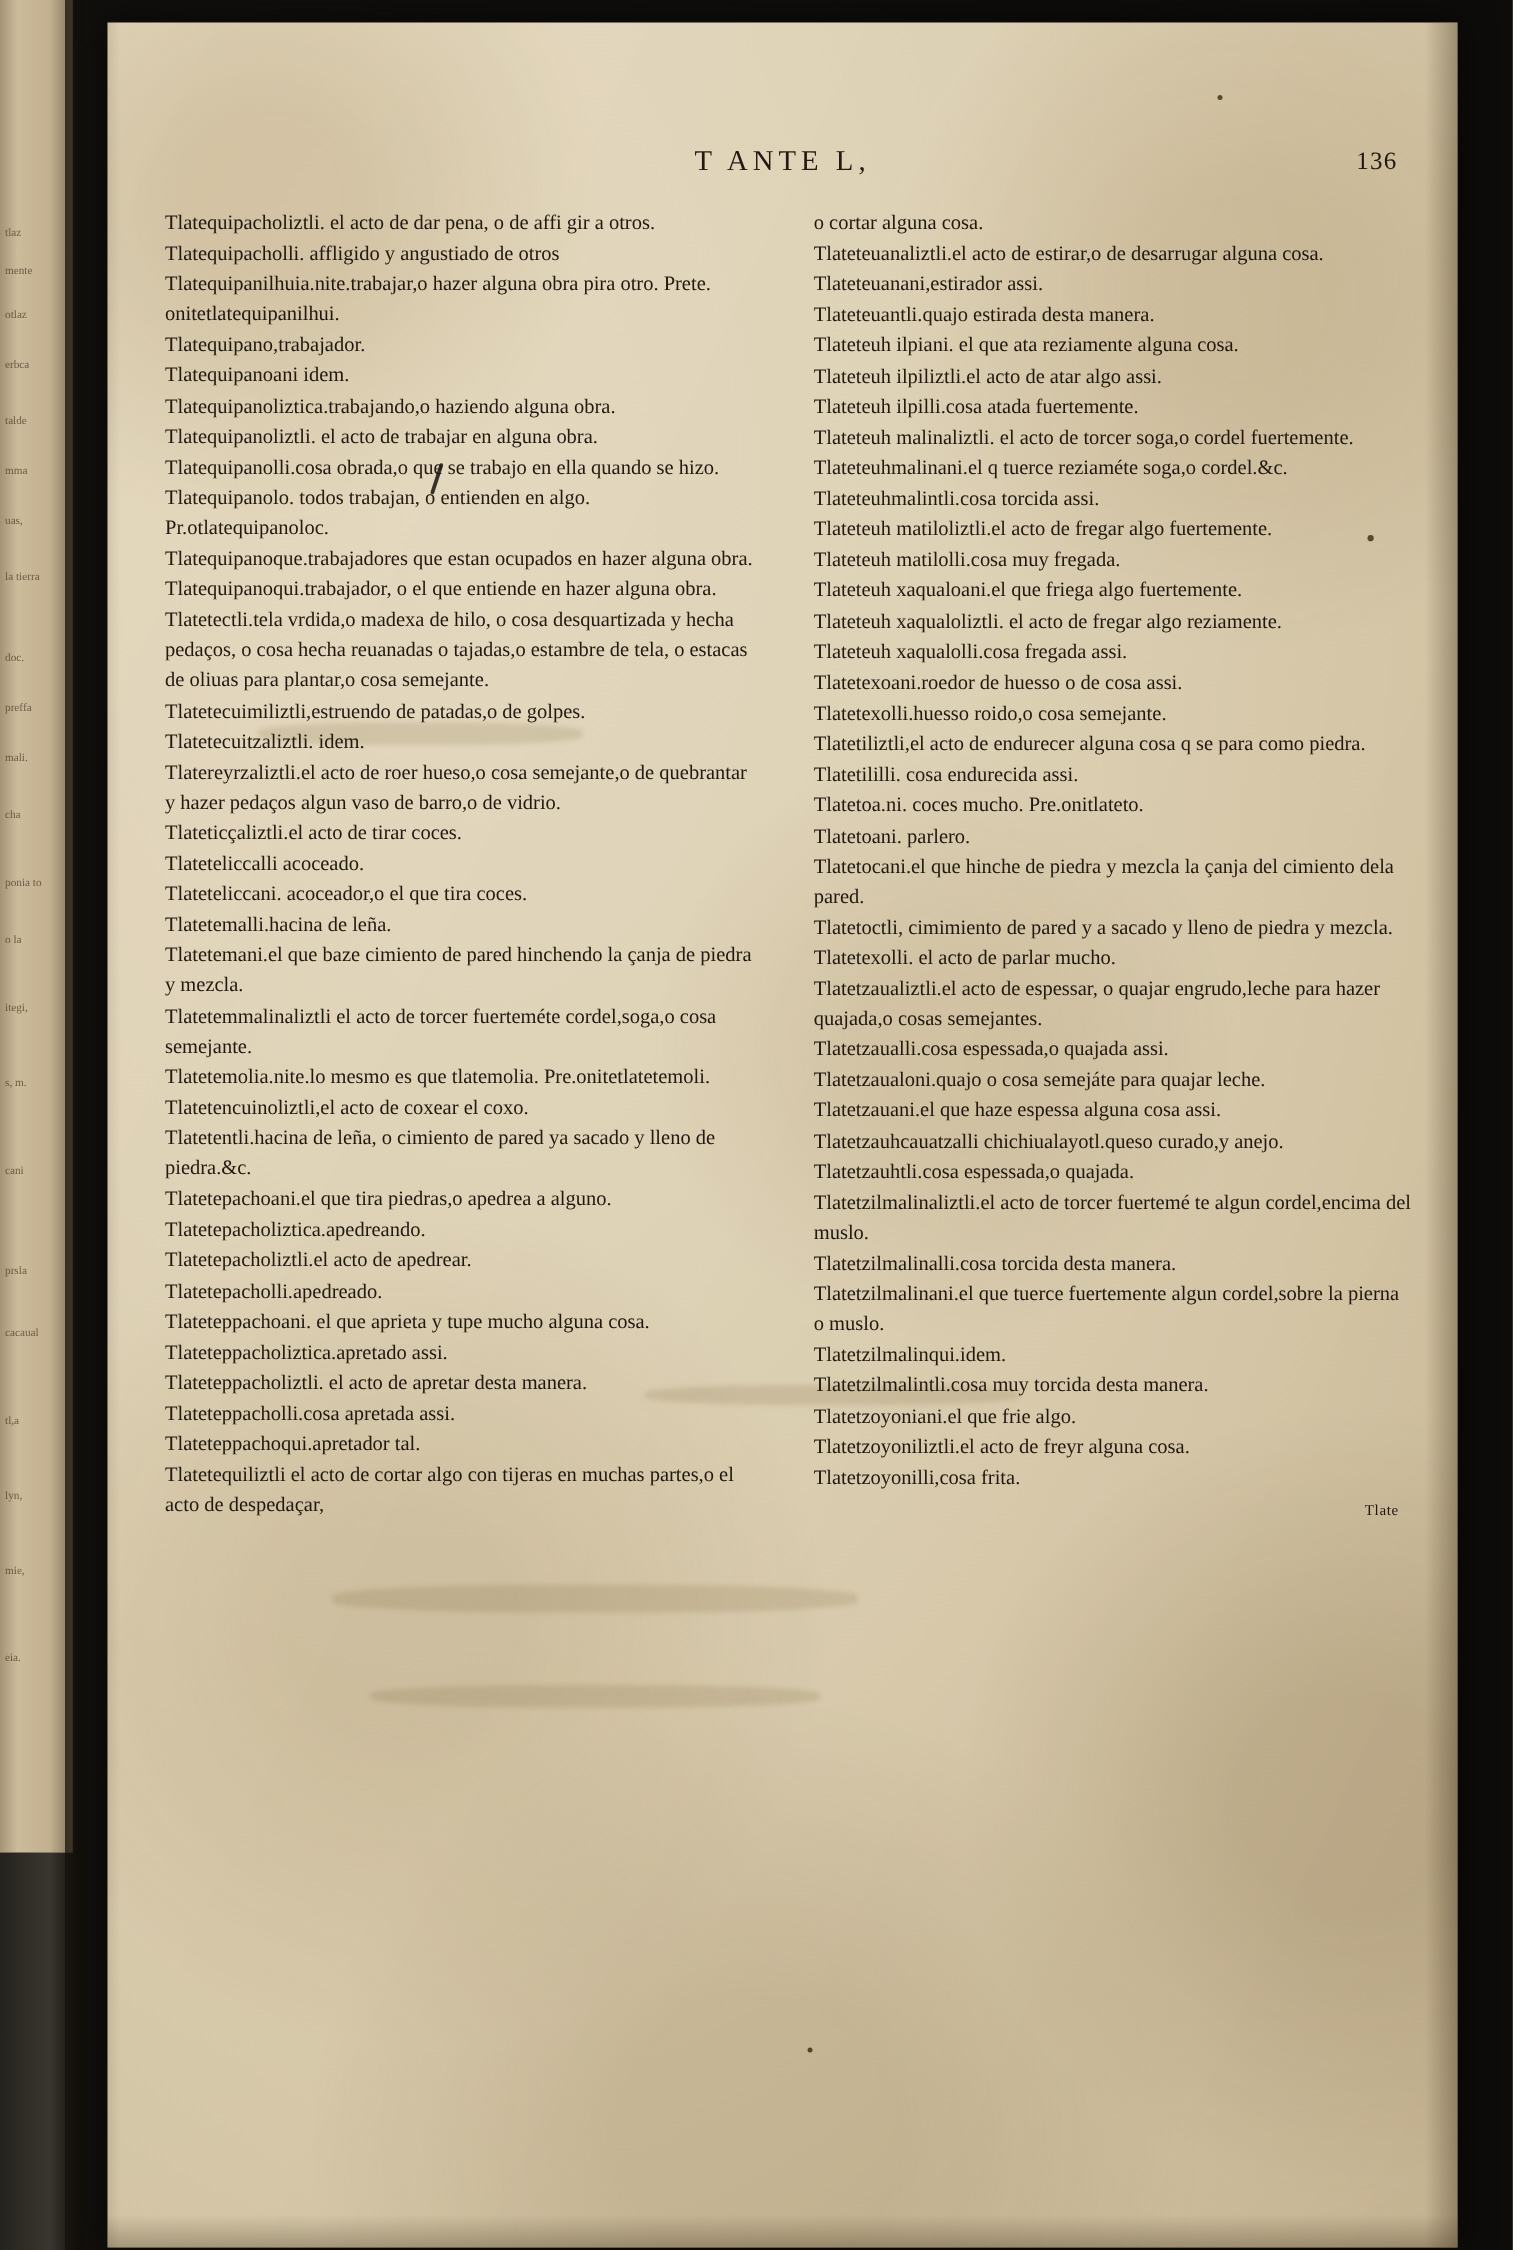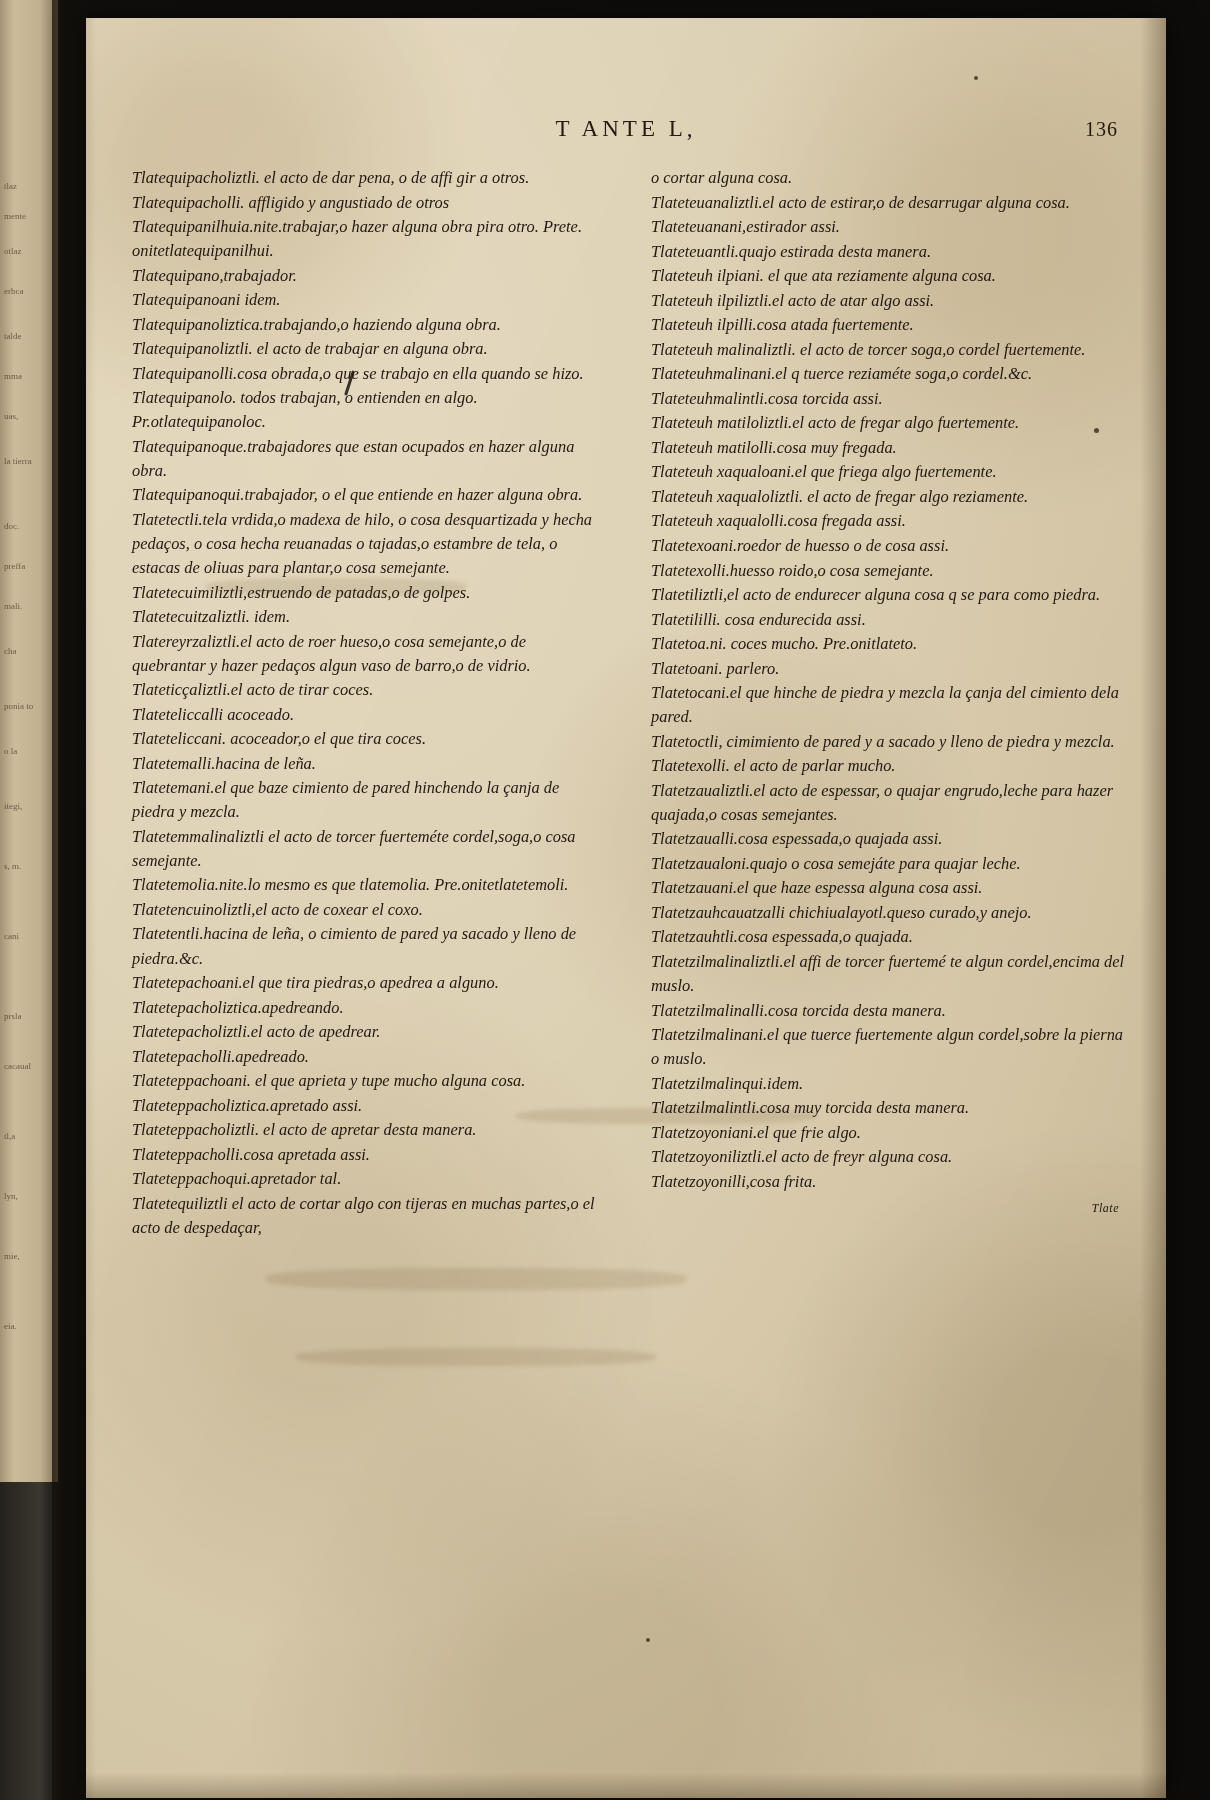--- a/index.html
+++ b/index.html
@@ -129,21 +129,20 @@
     top: 148px;
     display: flex;
     gap: 26px;
   }
   .col {
     width: 493px;
     color: #221911;
     font-size: 16.4px;
     line-height: 1.465;
     font-family: "Liberation Serif", serif;
-    font-style: italic;
   }
   .col.right { width: 500px; }
   .entry {
     margin: 0 0 0.5px 0;
     text-indent: 0;
     padding-left: 22px;
     position: relative;
     white-space: normal;
   }
   .entry > span.txt {
@@ -433,21 +432,21 @@
         <div class="entry">
             <span class="txt">Tlatetzauani.el que haze espessa alguna cosa assi.</span>
           </div>
         <div class="entry">
             <span class="txt">Tlatetzauhcauatzalli chichiualayotl.queso curado,y anejo.</span>
           </div>
         <div class="entry">
             <span class="txt">Tlatetzauhtli.cosa espessada,o quajada.</span>
           </div>
         <div class="entry">
-            <span class="txt">Tlatetzilmalinaliztli.el affi de torcer fuertemé te algun cordel,encima del muslo.</span>
+            <span class="txt">Tlatetzilmalinaliztli.el acto de torcer fuertemé te algun cordel,encima del muslo.</span>
           </div>
         <div class="entry">
             <span class="txt">Tlatetzilmalinalli.cosa torcida desta manera.</span>
           </div>
         <div class="entry">
             <span class="txt">Tlatetzilmalinani.el que tuerce fuertemente algun cordel,sobre la pierna o muslo.</span>
           </div>
         <div class="entry">
             <span class="txt">Tlatetzilmalinqui.idem.</span>
           </div>

